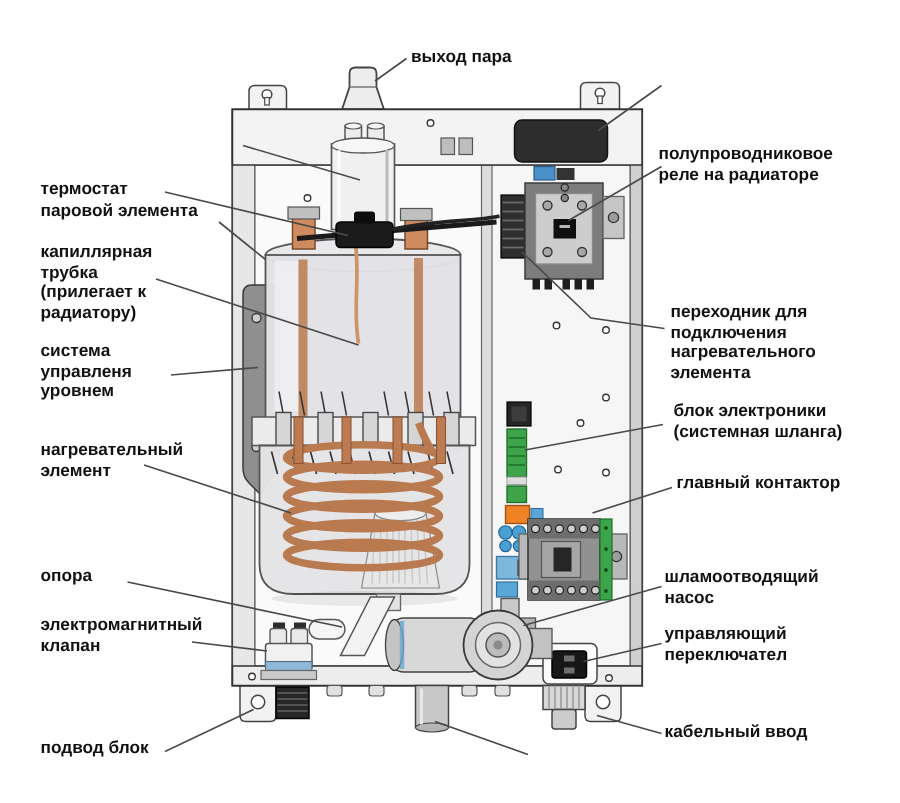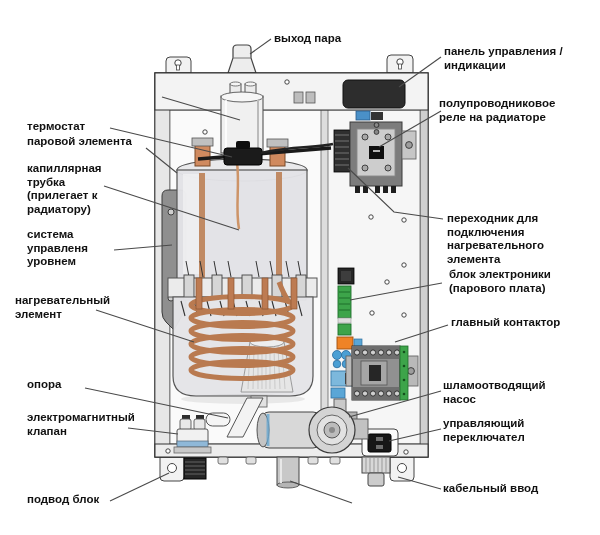--- a/index.html
+++ b/index.html
@@ -302,45 +302,43 @@
     <line x1="104" y1="186" x2="239" y2="230"></line>
     <line x1="114" y1="250" x2="172" y2="245"></line>
     <line x1="96" y1="310" x2="194" y2="342"></line>
     <line x1="85" y1="388" x2="228" y2="418"></line>
     <line x1="128" y1="428" x2="178" y2="434"></line>
     <line x1="110" y1="501" x2="169" y2="473"></line>
   </g>
 </svg>
 
   <div class="label nowrap" style="left:274px;top:32px">выход пара</div>
-  <div class="label" style="left:444px;top:45px;width:150px">панель управления /
-индикации</div>
   <div class="label" style="left:439px;top:97px;width:150px">полупроводниковое
 реле на радиаторе</div>
-  <div class="label" style="left:447px;top:212px;width:150px">переходник для
+  <div class="label" style="left:447px;top:202px;width:150px">переходник для
 подключения
 нагревательного
 элемента</div>
   <div class="label" style="left:449px;top:268px;width:150px">блок электроники
-(парового плата)</div>
+(системная шланга)</div>
   <div class="label nowrap" style="left:451px;top:316px">главный контактор</div>
   <div class="label" style="left:443px;top:379px;width:150px">шламоотводящий
 насос</div>
   <div class="label" style="left:443px;top:417px;width:150px">управляющий
 переключател</div>
   <div class="label nowrap" style="left:443px;top:482px">кабельный ввод</div>
   <div class="label nowrap" style="left:27px;top:120px">термостат</div>
   <div class="label nowrap" style="left:27px;top:135px">паровой элемента</div>
   <div class="label" style="left:27px;top:162px;width:120px">капиллярная
 трубка
 (прилегает к
 радиатору)</div>
   <div class="label" style="left:27px;top:228px;width:110px">система
 управленя
 уровнем</div>
-  <div class="label" style="left:15px;top:294px;width:130px">нагревательный
+  <div class="label" style="left:27px;top:294px;width:130px">нагревательный
 элемент</div>
   <div class="label nowrap" style="left:27px;top:378px">опора</div>
   <div class="label" style="left:27px;top:411px;width:140px">электромагнитный
 клапан</div>
   <div class="label nowrap" style="left:27px;top:493px">подвод блок</div>
 
 </div>
 
 </body></html>

